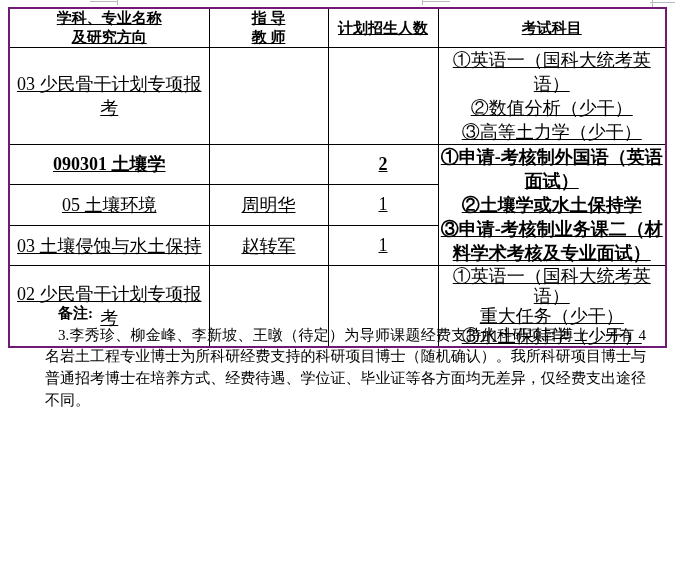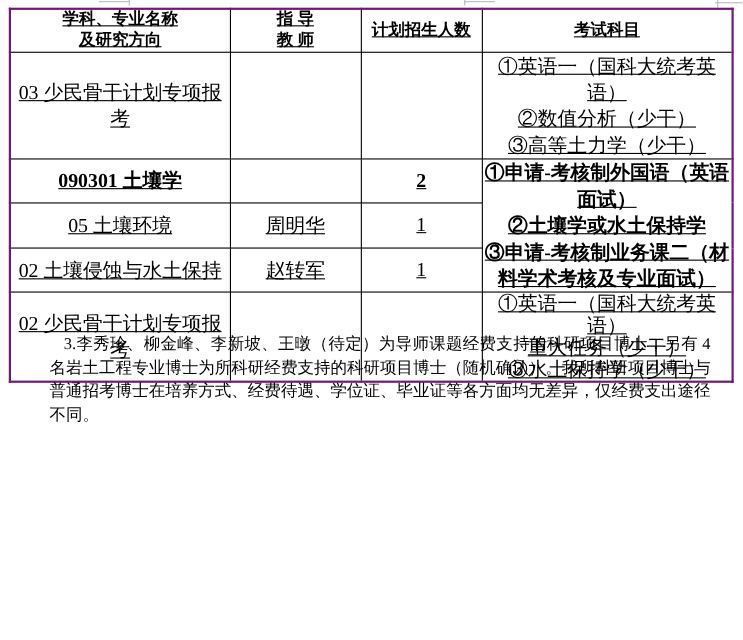--- a/index.html
+++ b/index.html
@@ -114,33 +114,34 @@
     </td>
   </tr>
 
   <tr class="r-dir1">
     <td>05 土壤环境</td>
     <td>周明华</td>
     <td>1</td>
   </tr>
 
   <tr class="r-dir2">
-    <td>02 土壤侵蚀与水土保持</td>
+    <td>03 土壤侵蚀与水土保持</td>
     <td>赵转军</td>
     <td>1</td>
   </tr>
 
   <tr class="r-shaogan2">
     <td>02 少民骨干计划专项报考</td>
     <td></td>
     <td></td>
     <td class="subjects tight">
       <div class="subj-line">①英语一（国科大统考英语）</div>
       <div class="subj-line">重大任务（少干）</div>
       <div class="subj-line">③水土保持学（少干）</div>
     </td>
   </tr>
 </tbody>
   </table>
 
 <div class="notes">
+  <p class="notes-label">备注:</p>
   <p>3.李秀珍、柳金峰、李新坡、王暾（待定）为导师课题经费支持的科研项目博士，另有 4 名岩土工程专业博士为所科研经费支持的科研项目博士（随机确认）。我所科研项目博士与普通招考博士在培养方式、经费待遇、学位证、毕业证等各方面均无差异，仅经费支出途径不同。</p>
 </div>
 
 </body></html>

